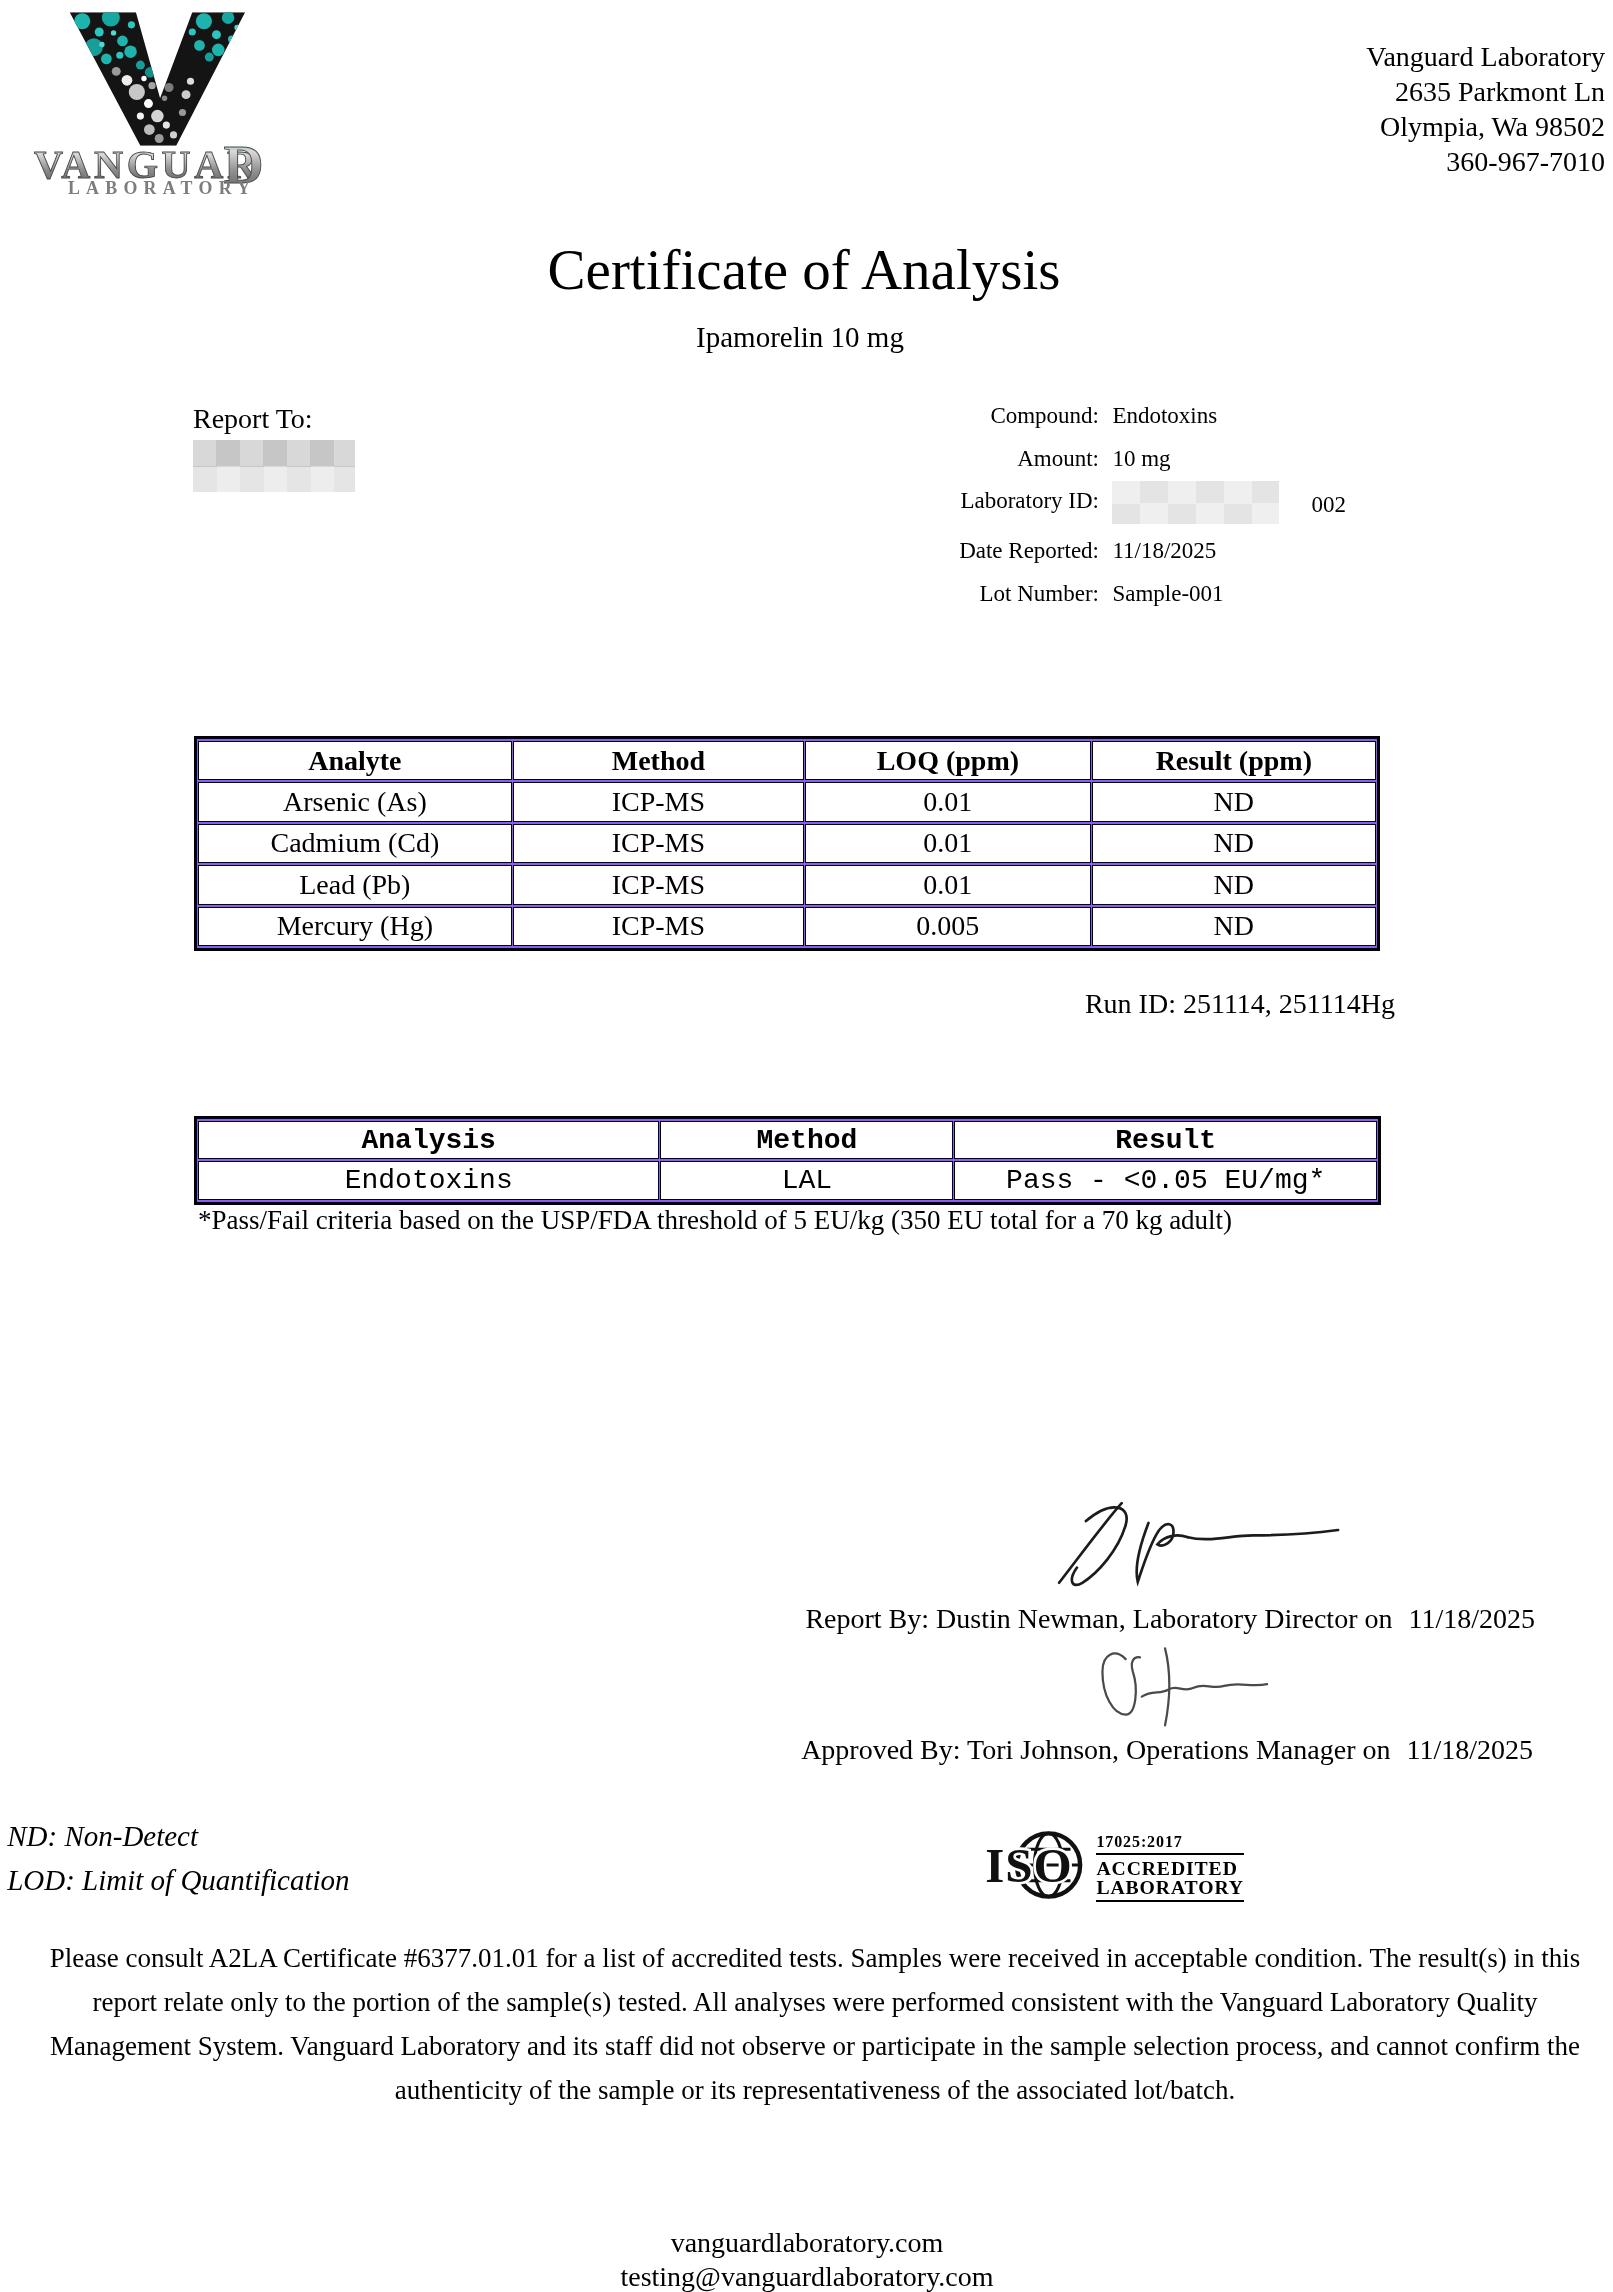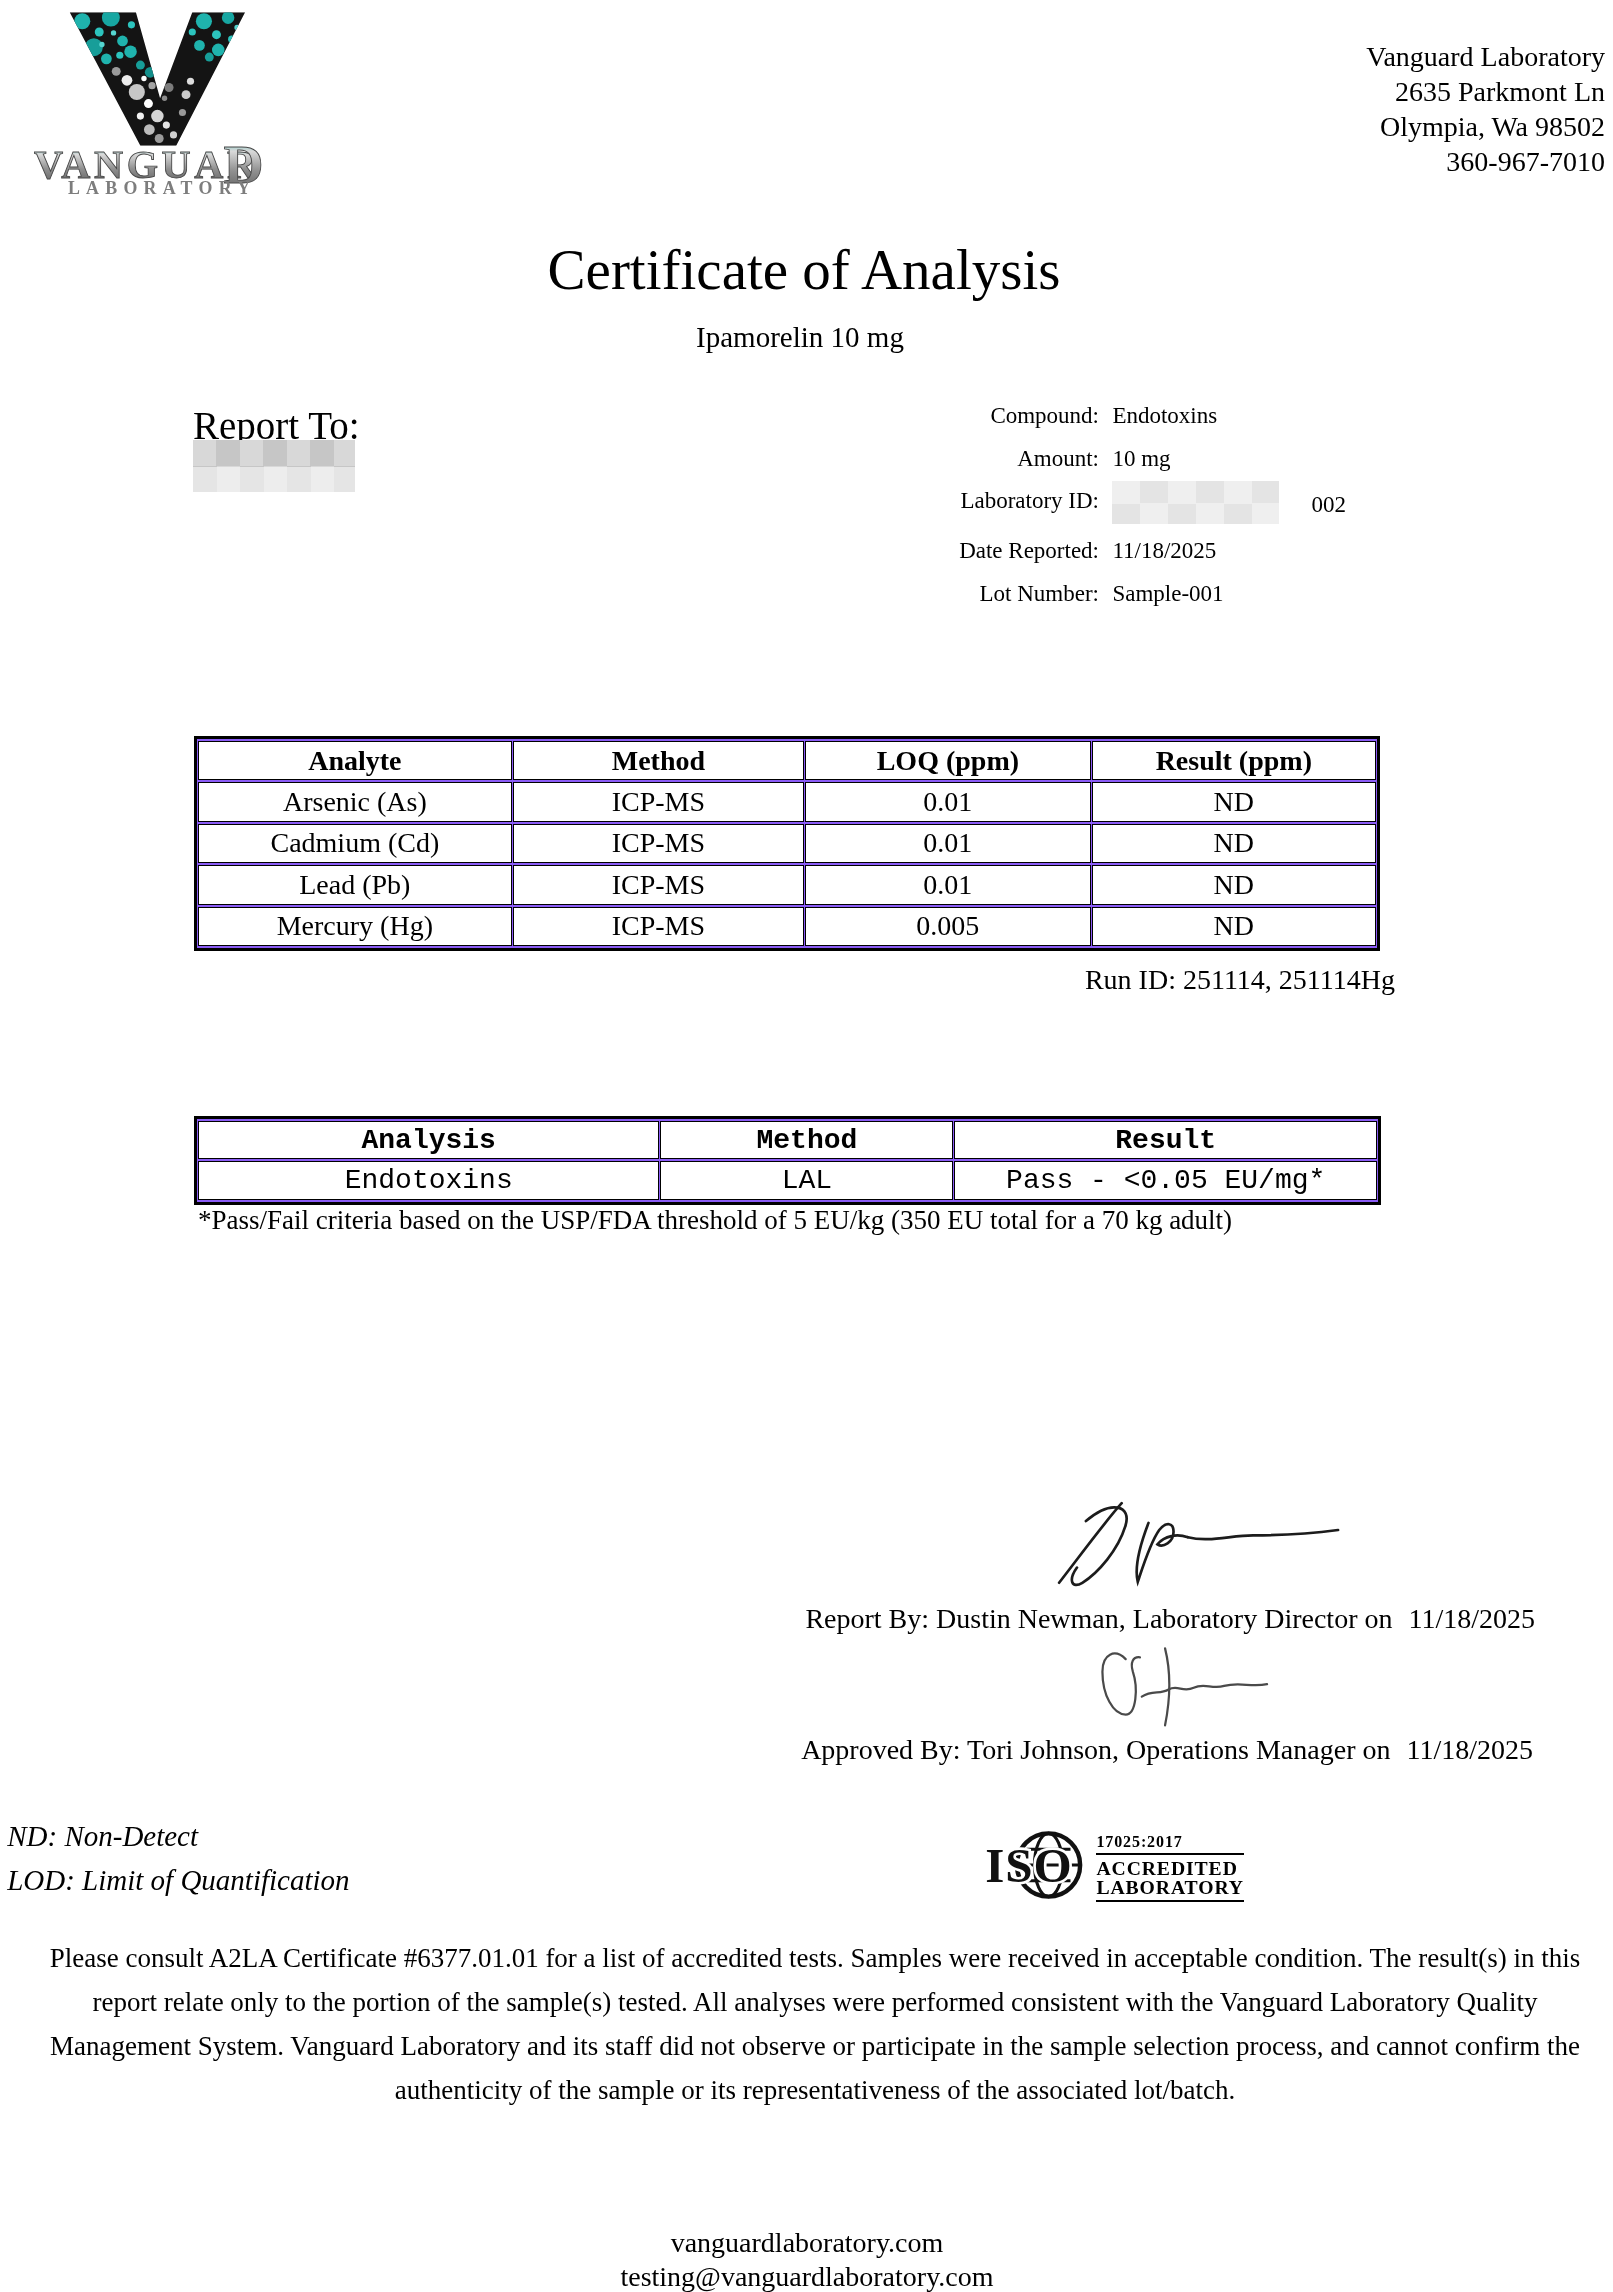--- a/index.html
+++ b/index.html
@@ -12,21 +12,21 @@
   
   .logo { position:absolute; left:16px; top:5.4px; }
   .address { position:absolute; right:9px; top:39px; text-align:right;
     font-size:28px; line-height:35px; }
   
   .title { position:absolute; left:0; top:233px; width:1608px; text-align:center;
     font-size:57px; line-height:73px; }
   .subtitle { position:absolute; left:0; top:321px; width:1600px; text-align:center;
     font-size:29px; }
   
-  .report-to { position:absolute; left:193px; top:403px; font-size:39px; }
+  .report-to { position:absolute; left:193px; top:403px; font-size:28px; }
   .redact-a { position:absolute; left:193px; top:440px; width:162px; height:52px;
     background-image:
       linear-gradient(180deg, rgba(255,255,255,0) 0 52%, rgba(255,255,255,.55) 52% 100%),
       repeating-conic-gradient(#c6c6c6 0% 25%, #d8d8d8 0% 50%);
     background-size:100% 100%, 47px 52px; }
   .info { position:absolute; left:842px; top:401px; display:grid;
     grid-template-columns:257px auto; column-gap:13.4px; row-gap:12.5px;
     font-size:23px; line-height:30px; }
   .info .lbl { text-align:right; }
   .labid-val { display:flex; align-items:center; }
@@ -35,21 +35,21 @@
     background-size:56px 45px; }
   .labid-suffix { margin-left:32px; }
   
   table.coa { position:absolute; border-collapse:separate; border-spacing:1.8px 2.7px;
     border:3.6px solid #000; background:#8b5cf6; table-layout:fixed; }
   table.coa th, table.coa td { border:1.8px solid #000; text-align:center;
     font-size:28px; padding:2.7px 5.4px; height:36px; background:#fff; }
   table.coa th { font-weight:bold; height:38px; }
   #metals-table { left:194px; top:736px; width:1186px; }
   #endotoxin-table { left:194px; top:1116px; width:1187px;font-family:Liberation Mono, monospace; }
-  .run-id { position:absolute; right:219px; top:964px; font-size:28px; }
+  .run-id { position:absolute; right:219px; top:988px; font-size:28px; }
   .footnote { position:absolute; left:198px; top:1205px; font-size:27px; }
   
   .sig1 { position:absolute; left:1043px; top:1496px; }
   .sig2 { position:absolute; left:1088px; top:1643px; }
   .sig-line { position:absolute; font-size:28px; white-space:nowrap; display:flex; }
   .sig-line .date { margin-left:16px; }
   #report-line { right:79px; top:1603px; }
   #approved-line { right:81px; top:1734px; }
   
   .notes { position:absolute; left:7.2px; top:1814px; font-style:italic;

